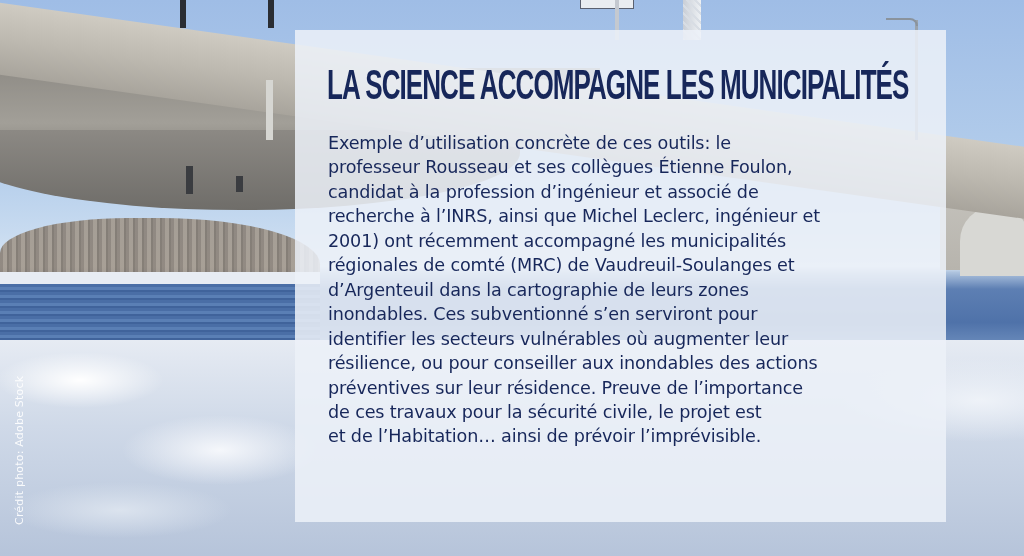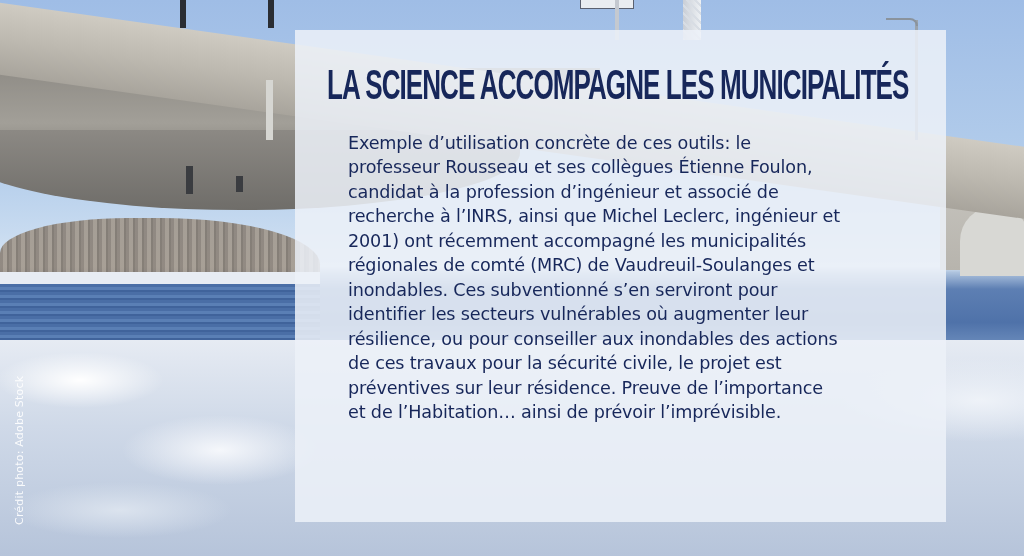--- a/index.html
+++ b/index.html
@@ -40,21 +40,21 @@
   .pylon { position: absolute; left: 683px; top: 0; width: 18px; height: 40px;
     background: repeating-linear-gradient(45deg, #d8dde4 0 2px, rgba(0,0,0,0) 2px 6px), linear-gradient(90deg,#c9ced6,#eef1f4); }
   .sign { position: absolute; left: 580px; top: 0; width: 52px; height: 8px; background: #e9edf1; border: 1px solid #5a6170; border-top: none; }
   .sign-post { position: absolute; left: 615px; top: 0; width: 4px; height: 40px; background: #c4c9d0; }
 
   .panel { position: absolute; left: 295px; top: 30px; width: 651px; height: 492px;
     background: rgba(236, 241, 248, 0.86); }
   .title { position: absolute; left: 327px; top: 60px; margin: 0;
     font-family: "Liberation Sans", sans-serif; font-weight: 700; font-size: 42px; line-height: 50px;
     color: #17275a; letter-spacing: -1.5px; transform: scaleX(0.62); transform-origin: left top; white-space: nowrap; }
-  .body-text { position: absolute; left: 348px; top: 131px; width: 600px; margin: 0;
+  .body-text { position: absolute; left: 328px; top: 131px; width: 600px; margin: 0;
     font-family: "DejaVu Sans", sans-serif; font-size: 17.6px; line-height: 24.45px; color: #17275a; letter-spacing: -0.15px; }
   .body-text span { display: block; white-space: nowrap; }
   .credit { position: absolute; left: 13px; top: 525px; transform: rotate(-90deg); transform-origin: left top;
     font-family: "DejaVu Sans", sans-serif; font-size: 11px; color: rgba(255,255,255,0.9); white-space: nowrap; letter-spacing: 0.2px; }
 </style>
 </head>
 <body>
 
 <div class="scene">
   <div class="trees"></div>
@@ -82,21 +82,22 @@
 
 <h1 class="title">LA SCIENCE ACCOMPAGNE LES MUNICIPALITÉS</h1>
 
 <div class="body-text">
   <span>Exemple d’utilisation concrète de ces outils: le</span>
   <span>professeur Rousseau et ses collègues Étienne Foulon,</span>
   <span>candidat à la profession d’ingénieur et associé de</span>
   <span>recherche à l’INRS, ainsi que Michel Leclerc, ingénieur et</span>
   <span>2001) ont récemment accompagné les municipalités</span>
   <span>régionales de comté (MRC) de Vaudreuil-Soulanges et</span>
+  <span>d’Argenteuil dans la cartographie de leurs zones</span>
   <span>inondables. Ces subventionné s’en serviront pour</span>
   <span>identifier les secteurs vulnérables où augmenter leur</span>
   <span>résilience, ou pour conseiller aux inondables des actions</span>
+  <span>préventives sur leur résidence. Preuve de l’importance</span>
   <span>de ces travaux pour la sécurité civile, le projet est</span>
-  <span>préventives sur leur résidence. Preuve de l’importance</span>
   <span>et de l’Habitation… ainsi de prévoir l’imprévisible.</span>
 </div>
 
 <div class="credit">Crédit photo: Adobe Stock</div>
 
 </body></html>

